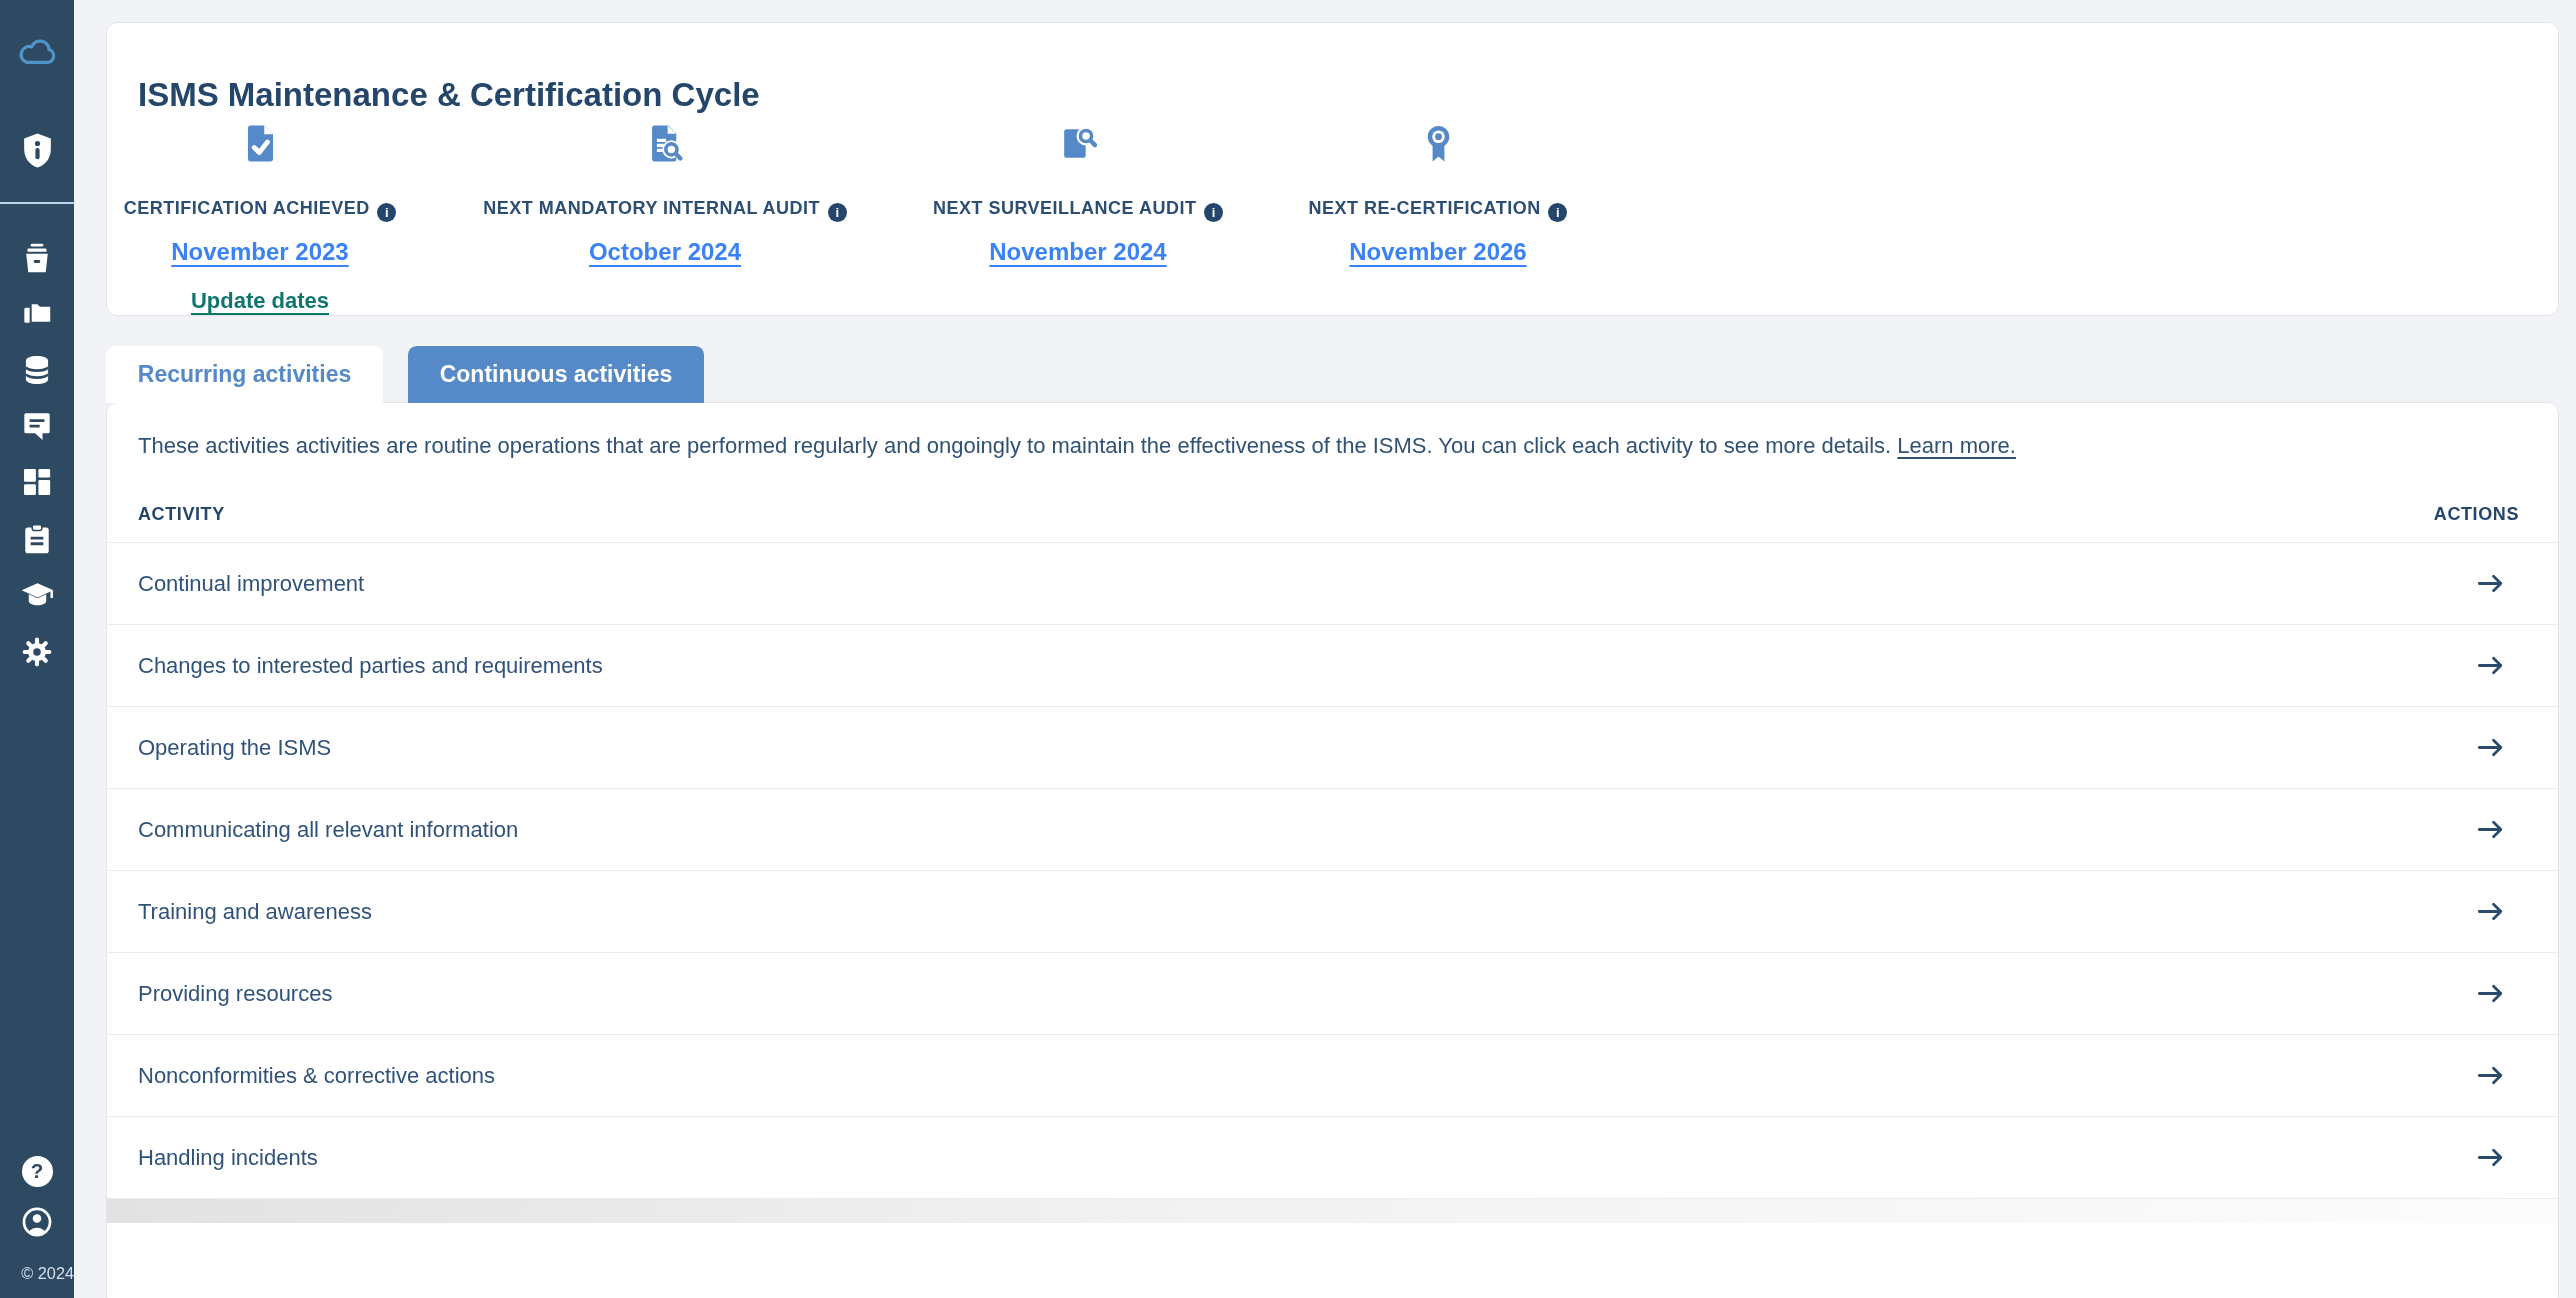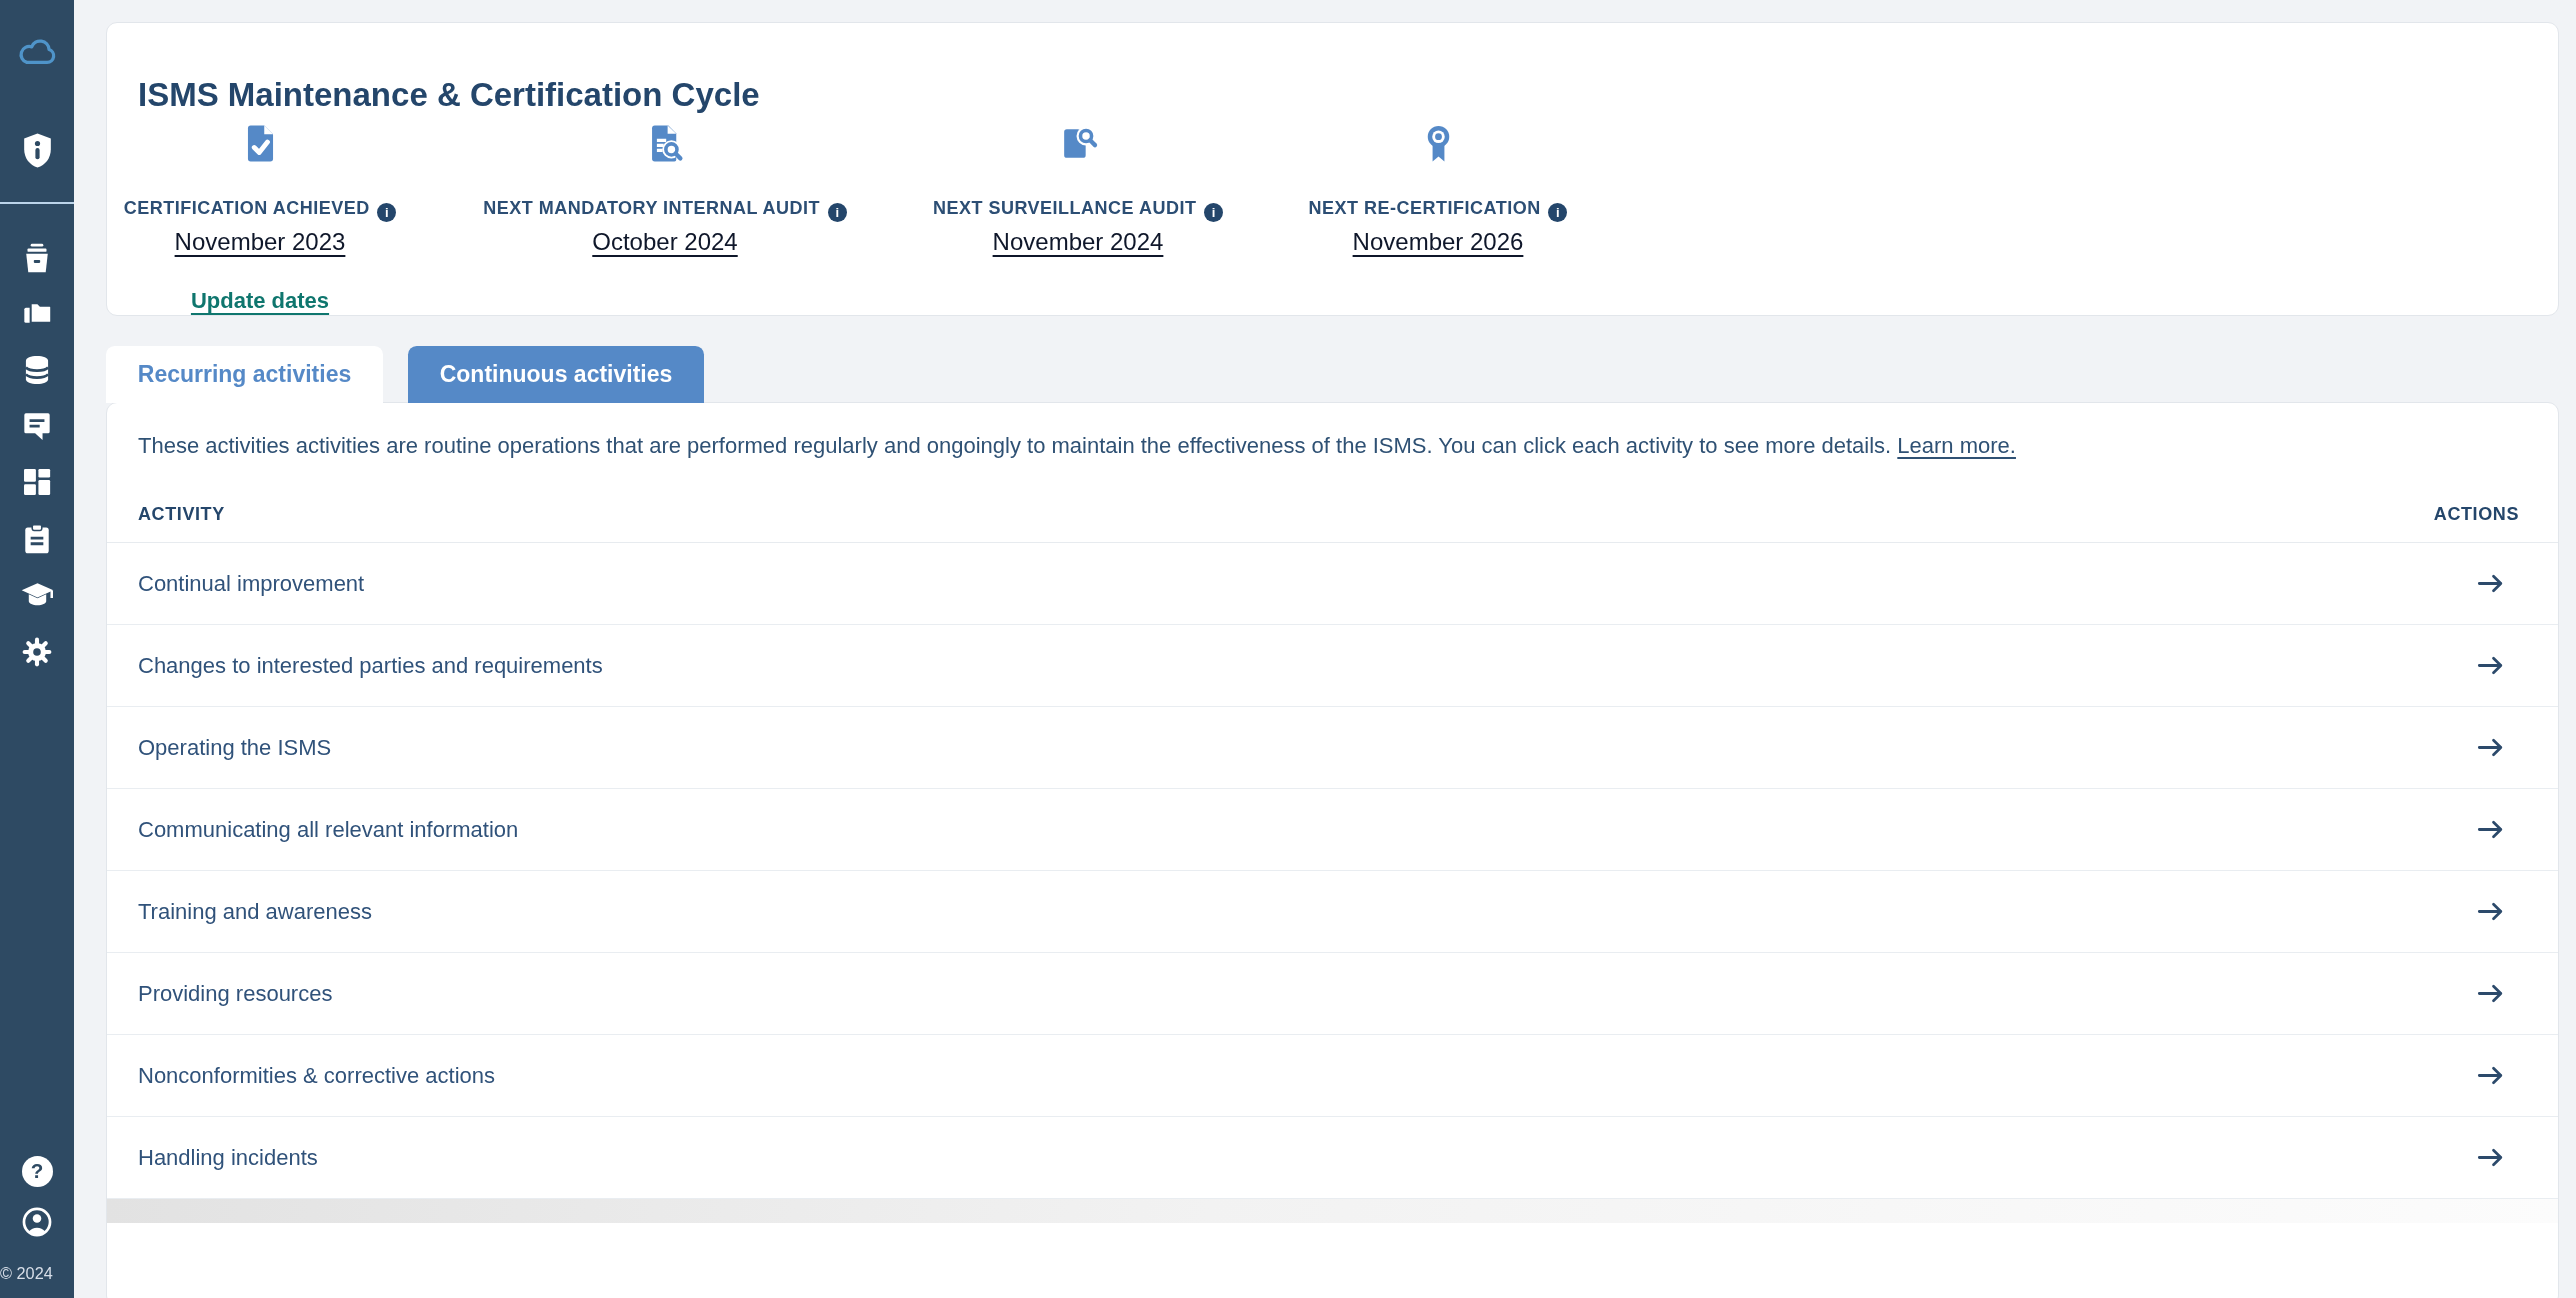--- a/index.html
+++ b/index.html
@@ -23,21 +23,21 @@
   .side-divider {
     position:absolute; left:0; top:202px; width:74px; height:1.7px;
     background:#bcd4ea;
   }
   .circle-btn {
     width:31px; height:31px; border-radius:50%; background:#ffffff;
     color:#2e4a63; font-weight:bold; font-size:20.6px; display:flex;
     align-items:center; justify-content:center;
   }
   .copyright {
-    position:absolute; left:0; bottom:15.4px; width:74px; text-align:left;
+    position:absolute; left:0; bottom:15.4px; width:74px; text-align:right;
     color:#d7dee8; font-size:16.3px;
   }
   
   .main { position:absolute; left:74px; top:0; right:0; bottom:0; }
   .card {
     background:#ffffff; border:0.9px solid #e2e6eb; border-radius:11px;
   }
   .header-card {
     position:absolute; left:32px; top:22px; width:2453px; height:294px;
   }
@@ -54,21 +54,21 @@
     margin-top:31px; font-size:18px; font-weight:600; letter-spacing:0.5px;
     color:#2c4e74; display:inline-block;
   }
   .info-badge {
     display:inline-flex; width:19px; height:19px; border-radius:50%;
     background:#24466b; color:#fff; font-size:13px; font-weight:bold;
     align-items:center; justify-content:center; margin-left:7.7px;
     vertical-align:-2.6px; cursor:pointer; font-style:normal;
   }
   .m-date {
-    margin-top:6px; font-size:24px; font-weight:normal; color:#0f172a;
+    margin-top:16px; font-size:24px; font-weight:bold; color:#3b82f6;
     text-decoration:underline; text-decoration-thickness:2.1px;
     text-underline-offset:5.1px; cursor:pointer;
   }
   .update-link {
     position:absolute; left:153px; top:237px; transform:translateX(-50%);
     font-size:22px; font-weight:bold; color:#0f766e;
     text-decoration:underline; text-decoration-thickness:2.1px;
     text-underline-offset:5.1px; cursor:pointer; white-space:nowrap;margin-top:28px;
   }
   

